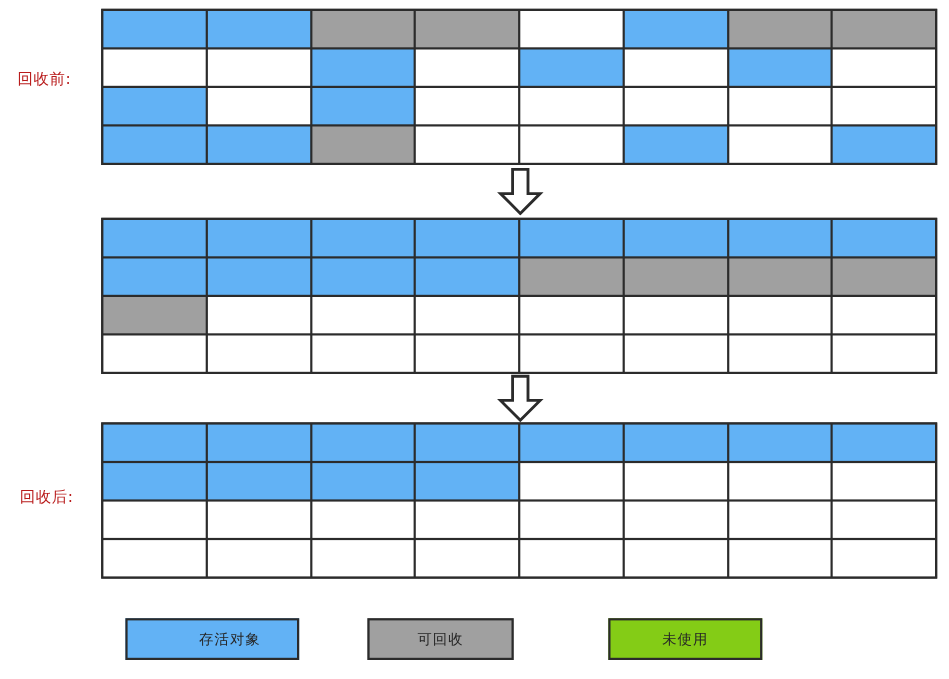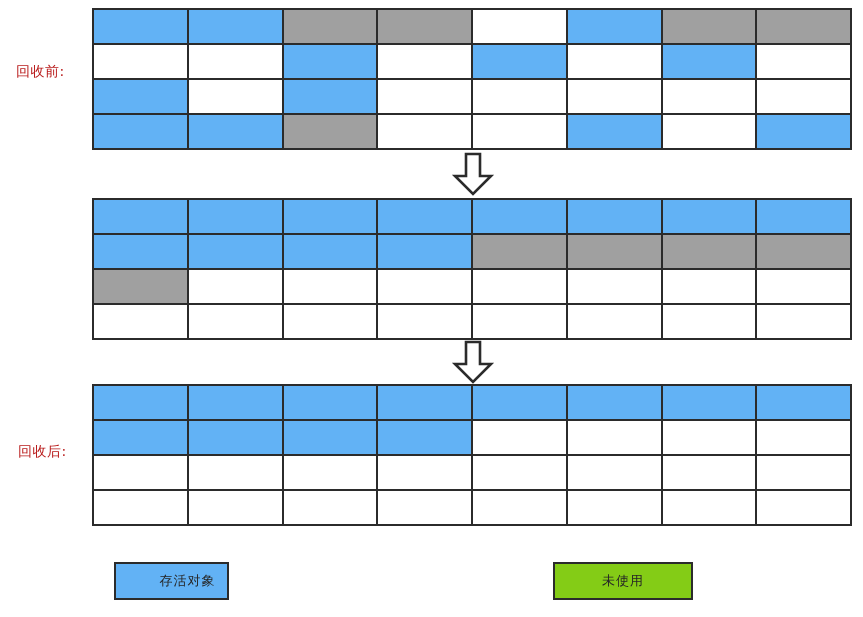--- a/index.html
+++ b/index.html
@@ -86,21 +86,21 @@
     display: flex;
     align-items: center;
     justify-content: center;
   }
   .legend-item__label {
     font-size: 13px;
     color: #262626;
     letter-spacing: 1px;
     font-weight: 500;
   }
-  .legend-item--live    { left: 114px; width: 115px; background: #62b2f5; padding-left: 32px; }
+  .legend-item--live    { left: 114px; width: 158px; background: #62b2f5; padding-left: 32px; }
   .legend-item--garbage { left: 334px; width: 133px; background: #a0a0a0; }
   .legend-item--free    { left: 553px; width: 140px; background: #84cc16; }
 </style>
 </head>
 <body>
 
 <div class="stage">
 
   <div class="row-label row-label--before">回收前:</div>
 
@@ -218,18 +218,21 @@
   <div class="arrow arrow--two">
     <svg viewBox="0 0 44 44" aria-hidden="true">
       <polygon points="15,2 29,2 29,24 40,24 22,42 4,24 15,24" fill="#ffffff" stroke="#2b2b2b" stroke-width="2.6" stroke-linejoin="miter"></polygon>
     </svg>
   </div>
 
   <div class="legend">
     <div class="legend-item legend-item--live">
       <span class="legend-item__label">存活对象</span>
     </div>
+    <div class="legend-item legend-item--garbage">
+      <span class="legend-item__label">可回收</span>
+    </div>
     <div class="legend-item legend-item--free">
       <span class="legend-item__label">未使用</span>
     </div>
   </div>
 
 </div>
 
 </body></html>

